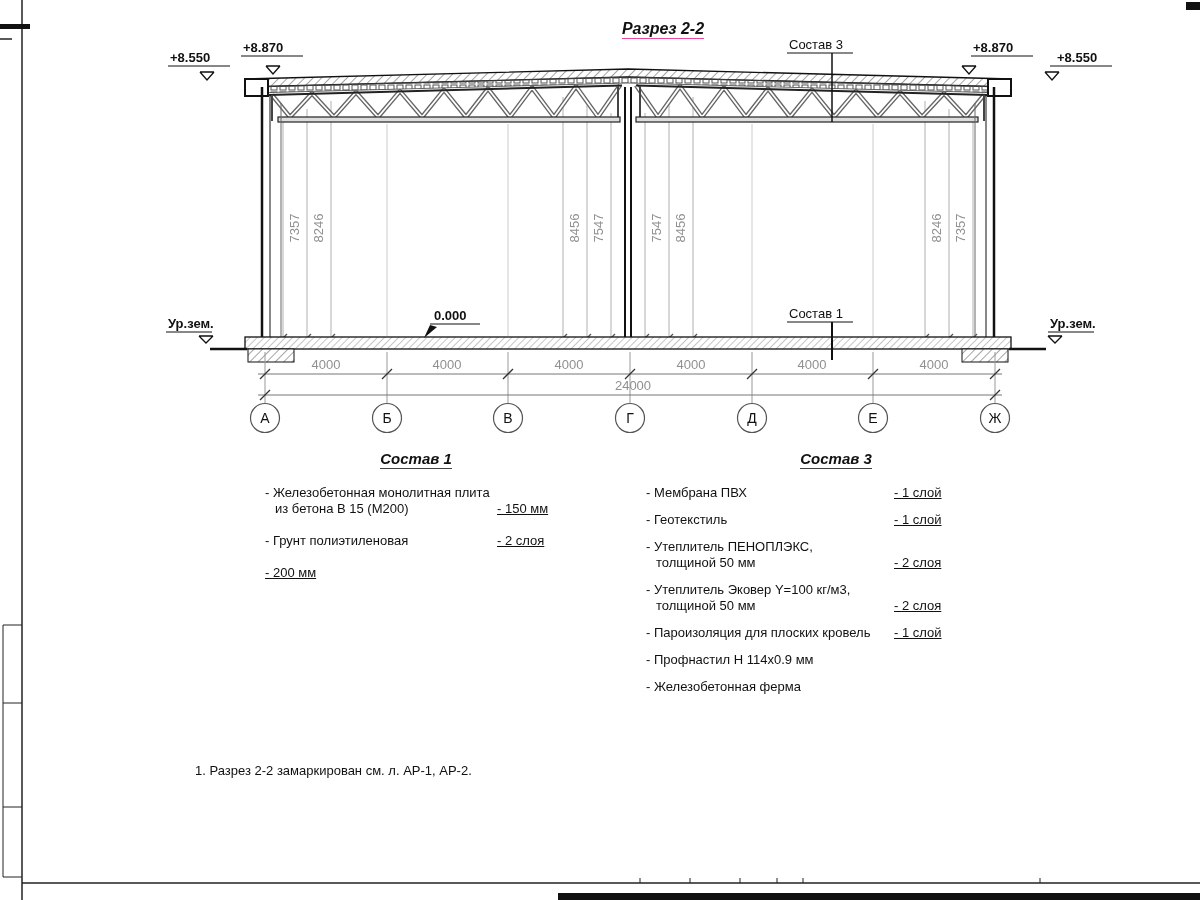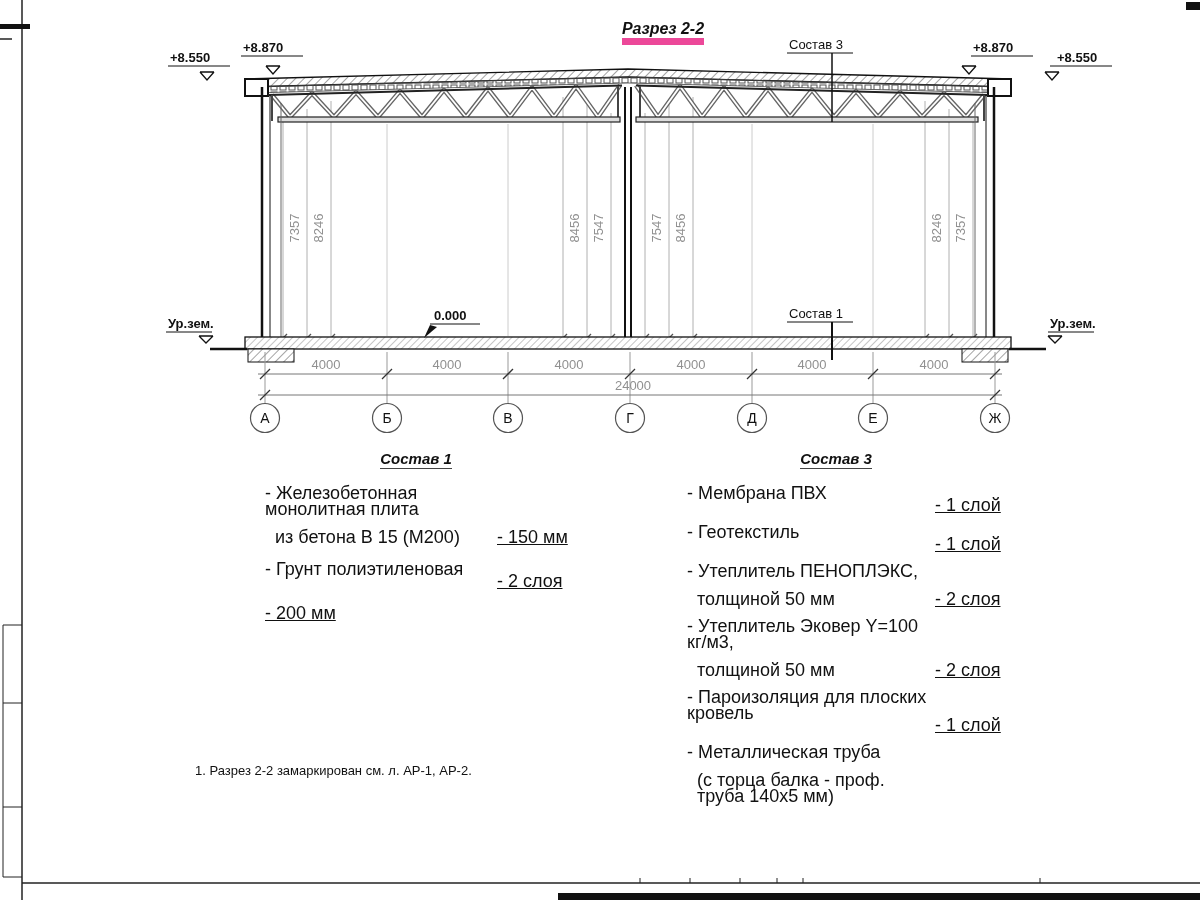--- a/index.html
+++ b/index.html
@@ -6,35 +6,35 @@
   #sheet{position:relative;width:1200px;height:900px;background:#fff;overflow:hidden;
          font-family:"Liberation Sans", sans-serif;color:#111;}
   #linework{position:absolute;left:0;top:0;}
   .svgtxt{font-family:"Liberation Sans", sans-serif;}
   .lvl{font-size:13px;font-weight:bold;fill:#111;}
   .dimtxt{font-size:13px;fill:#909090;}
   .axtxt{font-size:14px;fill:#111;}
   .calltxt{font-size:13px;fill:#111;}
   .overlay{position:absolute;}
   .title{left:578px;top:20px;width:170px;text-align:center;font-size:16px;font-style:italic;font-weight:bold;}
-  .title span{border-bottom:7px solid #ec4899;padding-bottom:1px;}
+  .title span{border-bottom:1px solid #ec4899;padding-bottom:1px;}
   .comp-heading{width:160px;text-align:center;font-size:15px;font-style:italic;font-weight:bold;}
   .comp-heading span{border-bottom:1px solid #444;padding-bottom:1px;}
   #comp1-heading{left:336px;top:450px;}
   #comp3-heading{left:756px;top:450px;}
-  .comp-list{font-size:18px;line-height:16px;}
+  .comp-list{font-size:13px;line-height:16px;}
   #comp1-list{left:265px;top:485px;width:292px;}
-  #comp3-list{left:687px;top:485px;width:302px;}
+  #comp3-list{left:646px;top:485px;width:302px;}
   .comp-item{display:flex;align-items:flex-end;}
   #comp1-list .comp-item{margin-bottom:16px;}
   #comp3-list .comp-item{margin-bottom:11px;}
   .comp-name{flex:0 0 auto;}
   #comp1-list .comp-name{width:232px;}
   #comp3-list .comp-name{width:248px;}
-  .comp-line2{padding-left:10px;margin-top:12px;}
+  .comp-line2{padding-left:10px;}
   .comp-value{white-space:nowrap;text-decoration:underline;}
   .note{left:195px;top:763px;font-size:13px;}
 </style>
 </head>
 <body>
 
 <div id="sheet">
 
   <svg id="linework" width="1200" height="900" viewBox="0 0 1200 900">
     <defs>
@@ -320,22 +320,28 @@
     </div>
     <div class="comp-item">
       <div class="comp-name">
           <div>- Пароизоляция для плоских кровель</div>
           <div class="comp-line2"></div>
         </div>
       <div class="comp-value">- 1 слой</div>
     </div>
     <div class="comp-item">
       <div class="comp-name">
-          <div>- Металлическая труба</div>
-          <div class="comp-line2">(с торца балка - проф. труба 140х5 мм)</div>
+          <div>- Профнастил Н 114х0.9 мм</div>
+          <div class="comp-line2"></div>
         </div>
       <div class="comp-value"></div>
     </div>
+    <div class="comp-item">
+      <div class="comp-name">
+          <div>- Железобетонная ферма</div>
+        </div>
+      <div class="comp-value"></div>
+    </div>
   </div>
 
   <div class="overlay note">1. Разрез 2-2 замаркирован см. л. АР-1, АР-2.</div>
 
 </div>
 
 </body></html>

